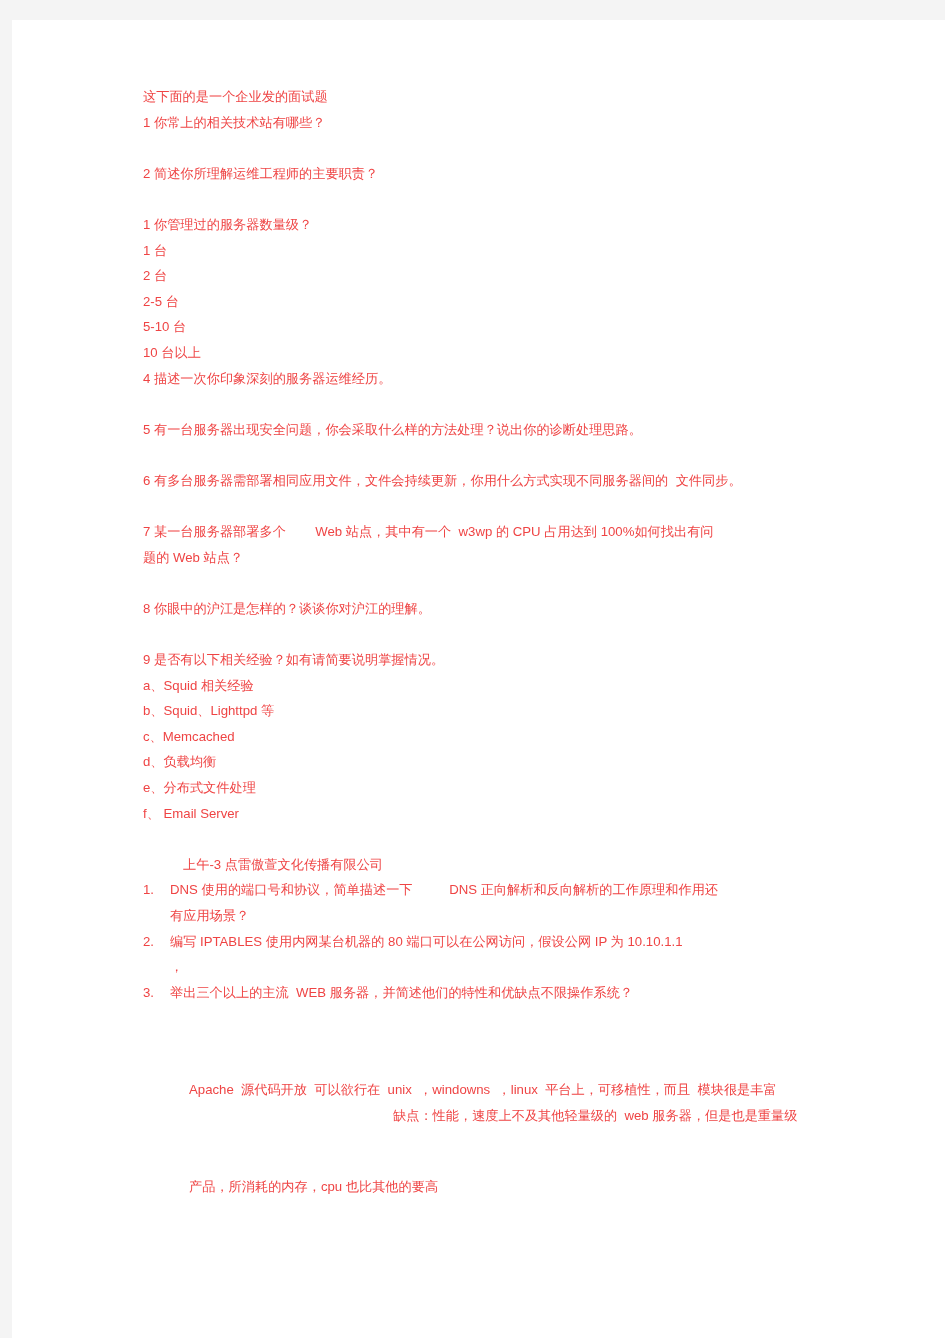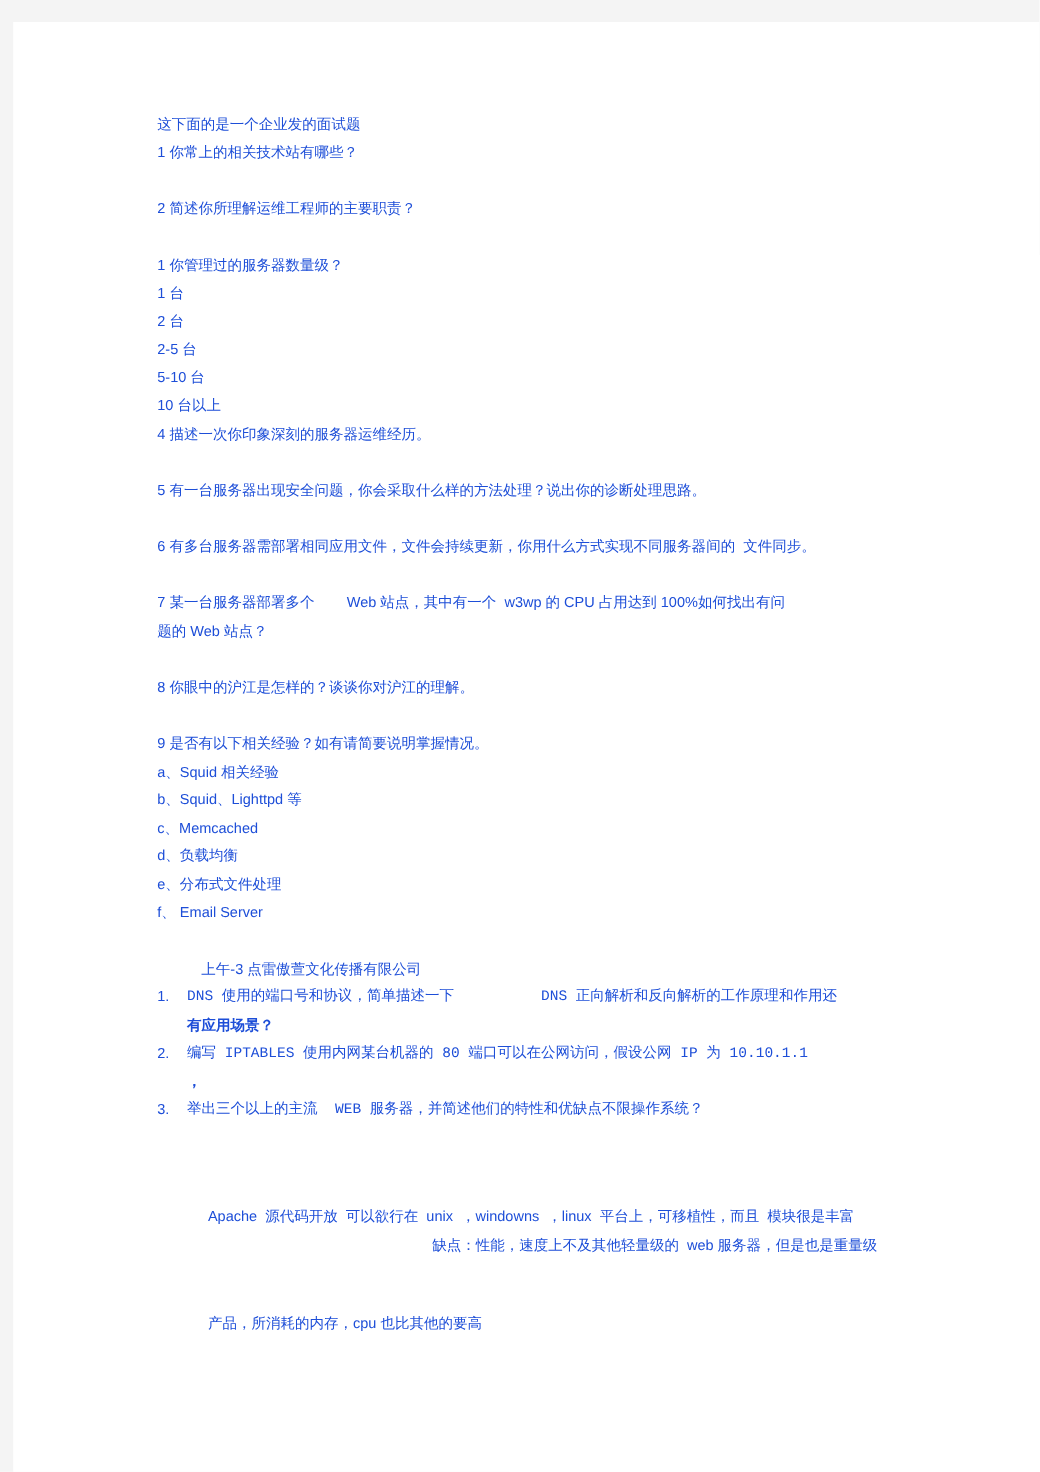--- a/index.html
+++ b/index.html
@@ -18,23 +18,23 @@
     position: absolute;
     left: 12px;
     top: 20px;
     width: 933px;
     min-height: 1318px;
     background: #ffffff;
   }
   .doc-body {
     position: absolute;
     left: 131px;
-    top: 80px;
+    top: 64px;
     width: 740px;
-    color: #1d4ed8;
+    color: #ef4444;
     font-size: 13.2px;
     line-height: 25.6px;
   }
   .line {
     white-space: pre-wrap;
     margin: 0;
     padding: 0;
     min-height: 25.6px;
   }
   .blank {
@@ -45,25 +45,23 @@
     align-items: flex-start;
   }
   .ol-marker {
     width: 27px;
     flex: 0 0 27px;
     white-space: pre;
   }
   .ol-text {
     flex: 1 1 auto;
     white-space: pre-wrap;
-    font-family: Liberation Mono, monospace;
   }
   .indent-1 {
     padding-left: 27px;
-    font-weight: bold;
   }
   .indent-company {
     padding-left: 40px;
   }
   .indent-apache {
     padding-left: 46px;
     margin-top: 46px;
   }
   .center-ish {
     padding-left: 250px;

